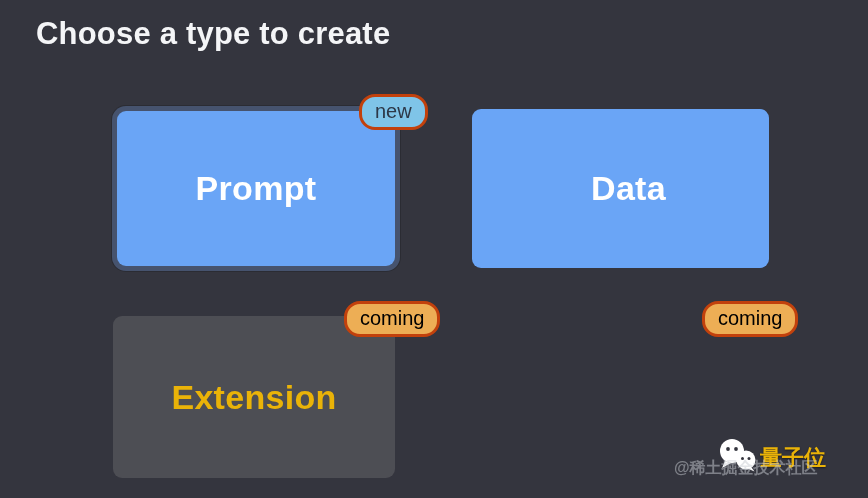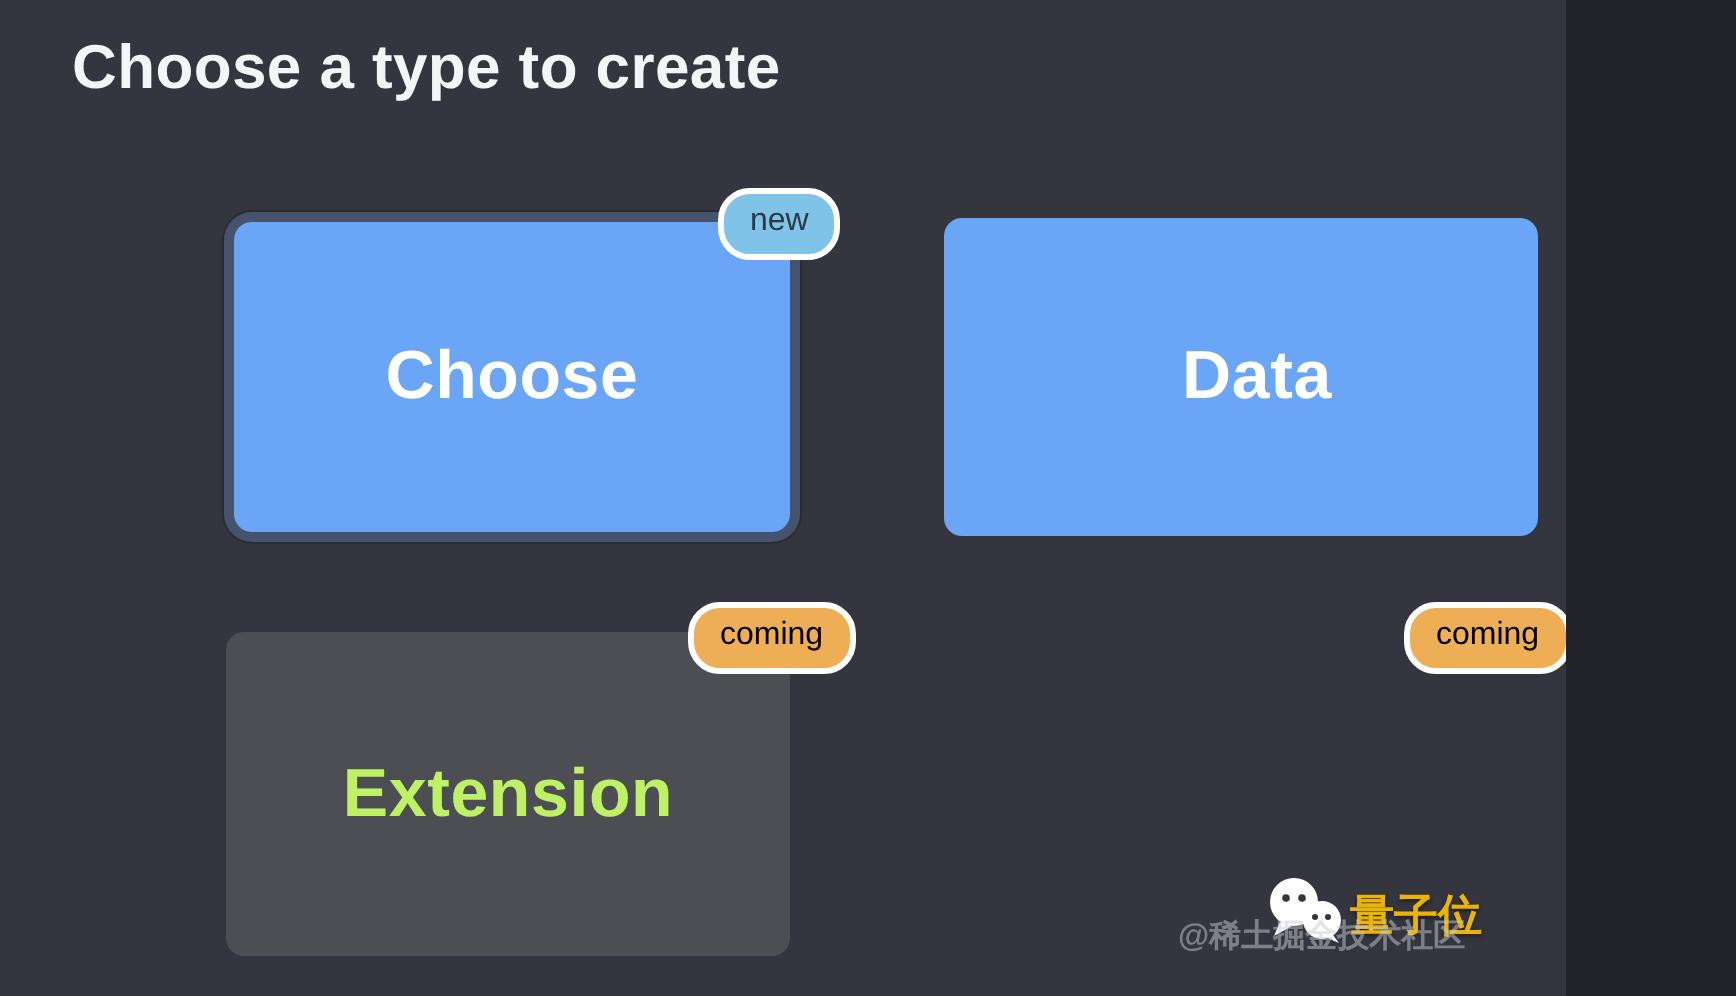--- a/index.html
+++ b/index.html
@@ -2,21 +2,21 @@
 <html><head>
 <meta charset="utf-8">
 <style>
   html, body {
     margin: 0;
     padding: 0;
     background: #232429;
   }
   .screen {
     position: relative;
-    width: 783px;
+    width: 868px;
     height: 498px;
     background: #34353e;
     overflow: hidden;
     font-family: "Liberation Sans", "DejaVu Sans", sans-serif;
   }
   .page-title {
     position: absolute;
     left: 36px;
     top: 16px;
     font-size: 31px;
@@ -33,39 +33,39 @@
     cursor: pointer;
   }
   .card-label {
     font-size: 34px;
     font-weight: bold;
     color: #ffffff;
     letter-spacing: 0.3px;
   }
   .card-blue { background: #6aa5f6; }
   .card-gray { background: #4d4e54; }
-  .card-gray .card-label { color: #bef264; }
+  .card-gray .card-label { color: #eab308; }
 
   .card-selected {
     box-shadow: 0 0 0 5px #46536e, 0 0 0 6px #2b2c33;
   }
 
   #card-prompt    { left: 117px; top: 111px; width: 278px; height: 155px; }
   #card-data      { left: 472px; top: 109px; width: 281px; height: 159px; padding-left: 16px; }
   #card-extension { left: 113px; top: 316px; width: 282px; height: 162px; }
   #card-workflow  { left: 472px; top: 316px; width: 281px; height: 162px; }
 
   .badge {
     position: absolute;
     z-index: 5;
     border-radius: 16px;
     padding: 2px 13px 4px 13px;
-    font-size: 16px;
+    font-size: 20px;
     line-height: 24px;
-    border: 3px solid #ffffff;
+    border: 3px solid #c2410c;
     white-space: nowrap;
   }
   .badge-new {
     left: 359px; top: 94px;
     background: #7fc4e8;
     color: #2d3847;
   }
   .badge-coming {
     background: #edae55;
     color: #000000;
@@ -114,21 +114,21 @@
 
   <div class="page-title">Choose a type to create</div>
 
   <div class="badge badge-new">new</div>
 
   <div class="badge badge-coming" id="badge-coming-extension">coming</div>
 
   <div class="badge badge-coming" id="badge-coming-workflow">coming</div>
 
   <div class="card card-blue card-selected" id="card-prompt">
-    <span class="card-label">Choose</span>
+    <span class="card-label">Prompt</span>
   </div>
 
   <div class="card card-blue" id="card-data">
     <span class="card-label">Data</span>
   </div>
 
   <div class="card card-gray" id="card-extension">
     <span class="card-label">Extension</span>
   </div>
 

